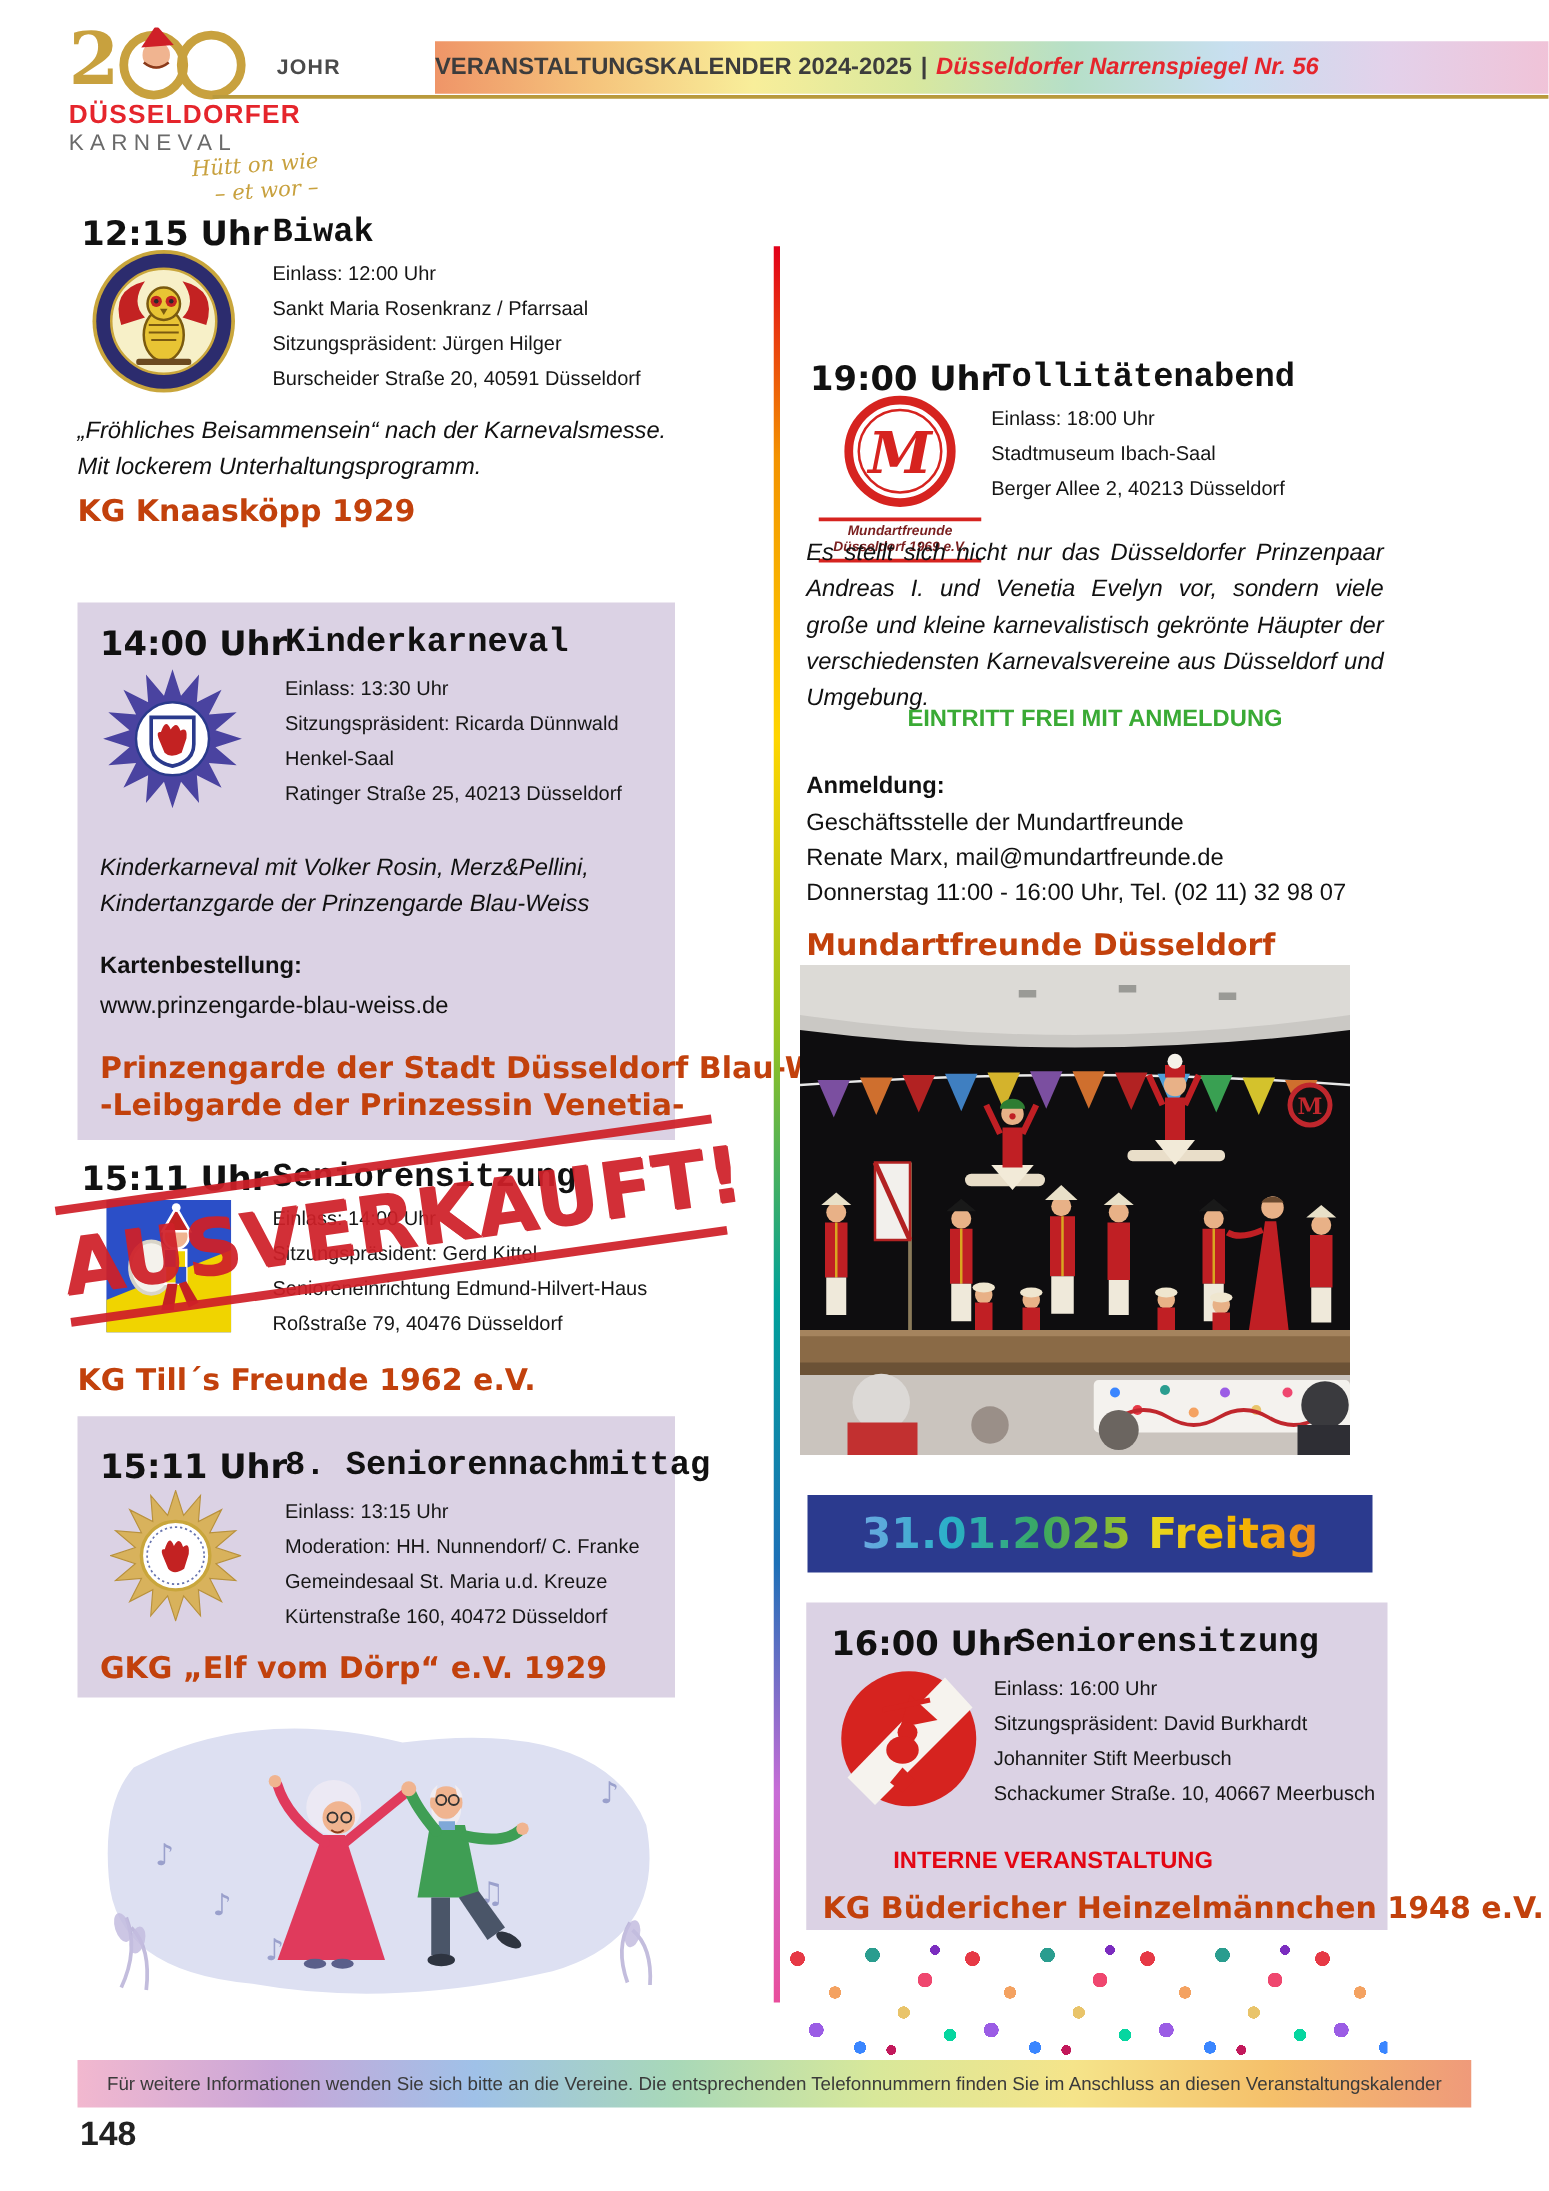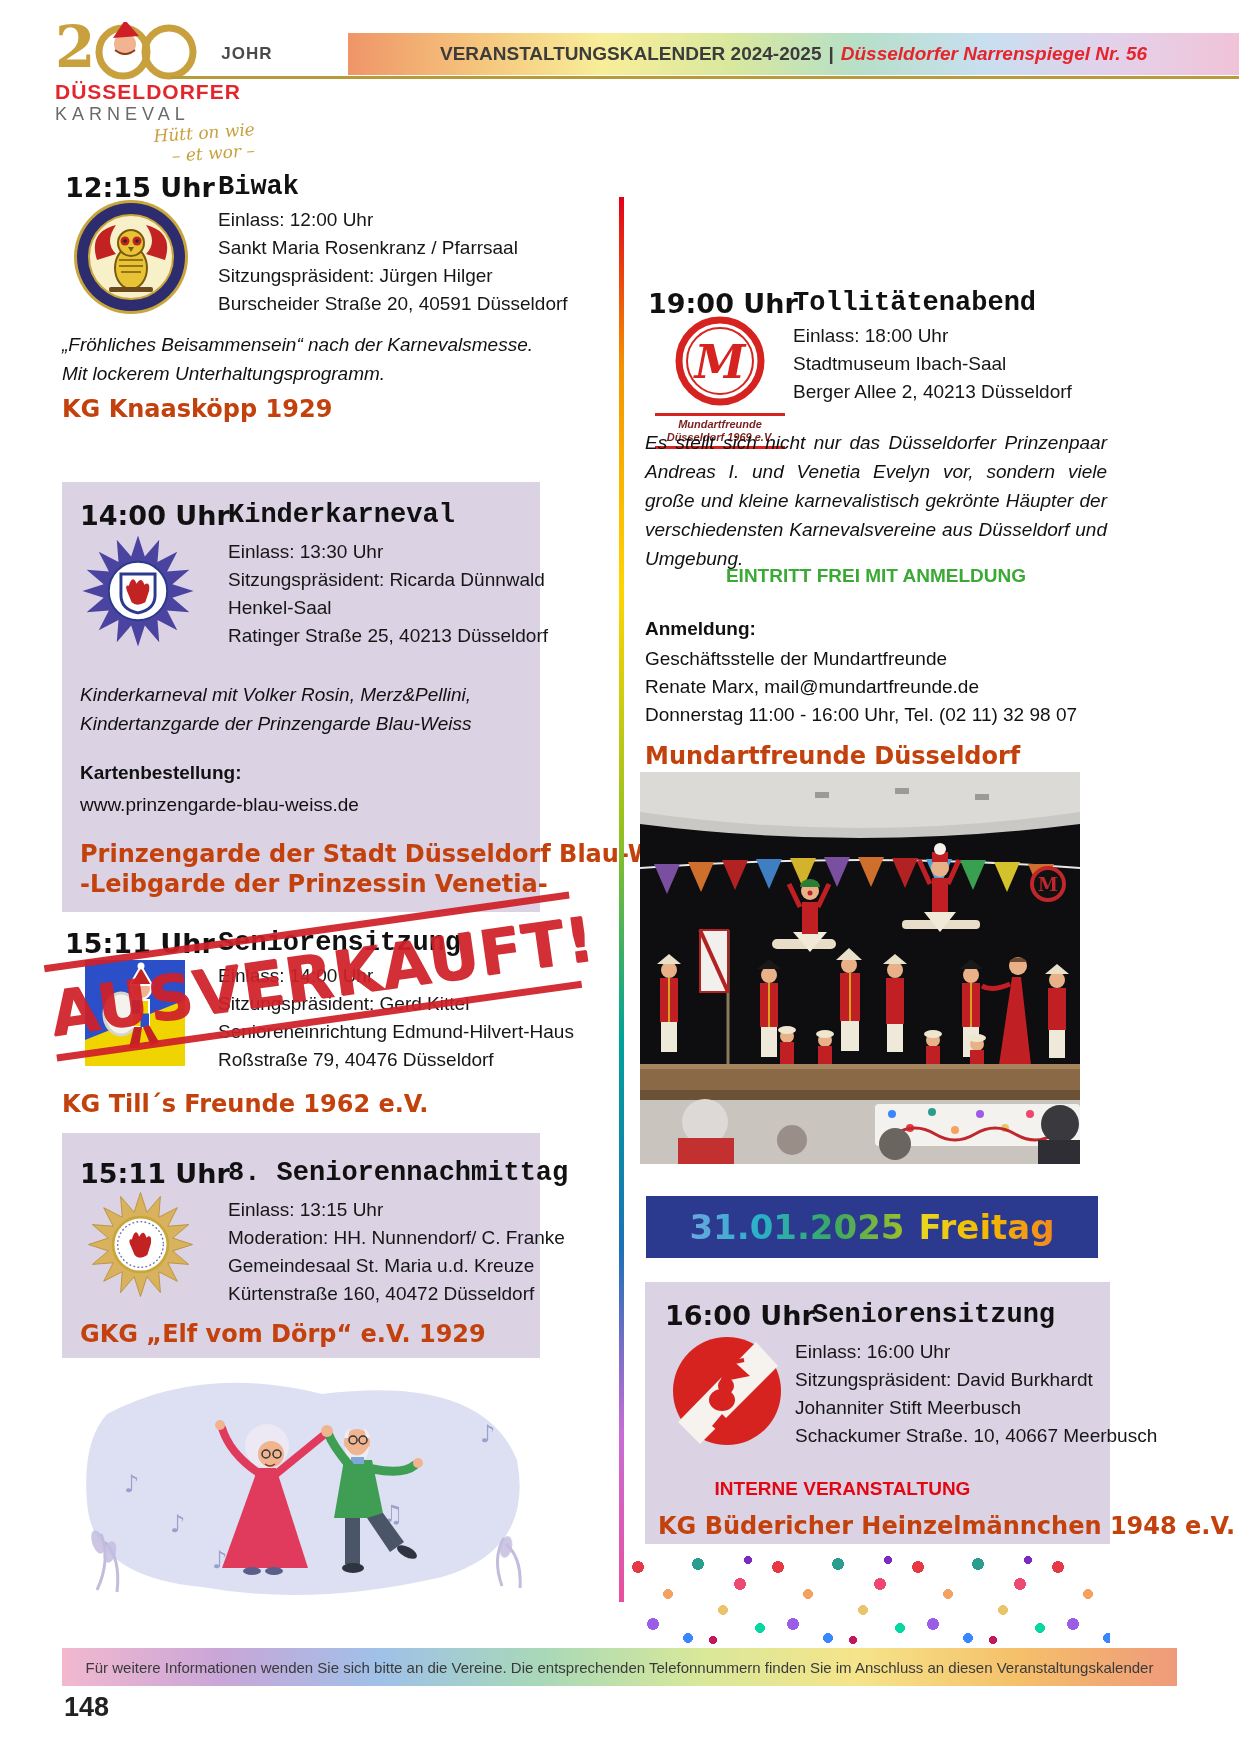--- a/index.html
+++ b/index.html
@@ -10,30 +10,30 @@
   .logo{position:absolute;left:55px;top:20px;width:285px;height:125px;}
   .logo-row{display:flex;align-items:flex-start;}
   .logo-200{font-family:"DejaVu Serif",serif;font-weight:bold;font-size:58px;line-height:54px;color:#c8a13e;letter-spacing:-2px;}
   .logo-johr{font-size:17px;font-weight:bold;color:#4a4a4a;margin:24px 0 0 6px;letter-spacing:1px;}
   .logo-jester{margin:2px 0 0 2px;}
   .logo-duesseldorfer{font-size:21px;font-weight:bold;color:#e5252c;letter-spacing:1px;margin-top:0px;}
   .logo-karneval{font-size:18px;color:#6a6a6a;letter-spacing:5px;}
   .logo-script{font-family:"DejaVu Serif",serif;font-style:italic;color:#c8a13e;font-size:17px;line-height:19px;text-align:right;width:200px;transform:rotate(-4deg);margin-top:2px;}
   .header-bar{position:absolute;left:348px;top:33px;width:891px;height:42px;
       background:linear-gradient(90deg,#ef9568,#f5c47c,#f8ee9a,#d9e89e,#b6dfc8,#c8dff0,#e3d1ea,#f0c3d8);
-      display:flex;align-items:center;justify-content:center;}
+      display:flex;align-items:center;justify-content:flex-start;}
   .header-bar .t-dark{font-size:19px;font-weight:bold;color:#3c3c3c;}
   .header-bar .t-sep{font-size:19px;font-weight:bold;color:#3c3c3c;margin:0 7px;}
   .header-bar .t-red{font-size:19px;font-weight:bold;color:#e5252c;font-style:italic;}
   .gold-line{position:absolute;left:170px;top:76px;width:1069px;height:3px;background:#b99a3c;}
 
   
   .ev-time{position:absolute;font-family:"DejaVu Sans",sans-serif;font-weight:bold;font-size:27px;color:#111;}
   .ev-title{position:absolute;font-family:Liberation Mono, monospace;font-weight:bold;font-size:27px;color:#111;}
-  .ev-details{position:absolute;font-size:19px;line-height:28px;color:#161616;}
+  .ev-details{position:absolute;font-size:16px;line-height:28px;color:#161616;}
   .ev-details div{white-space:nowrap;}
   .note-italic{position:absolute;font-style:italic;font-size:19px;line-height:29px;color:#111;}
   .club{position:absolute;font-family:"DejaVu Sans",sans-serif;font-weight:bold;font-size:24px;color:#c2410c;}
   .bold-label{position:absolute;font-size:19px;font-weight:bold;color:#111;}
   .plain-line{position:absolute;font-size:19px;color:#111;}
   .pbox{position:absolute;background:#dbd2e4;}
   .logo-abs{position:absolute;}
 
   
   .stamp{position:absolute;left:48px;top:928px;width:530px;transform:rotate(-8deg);

